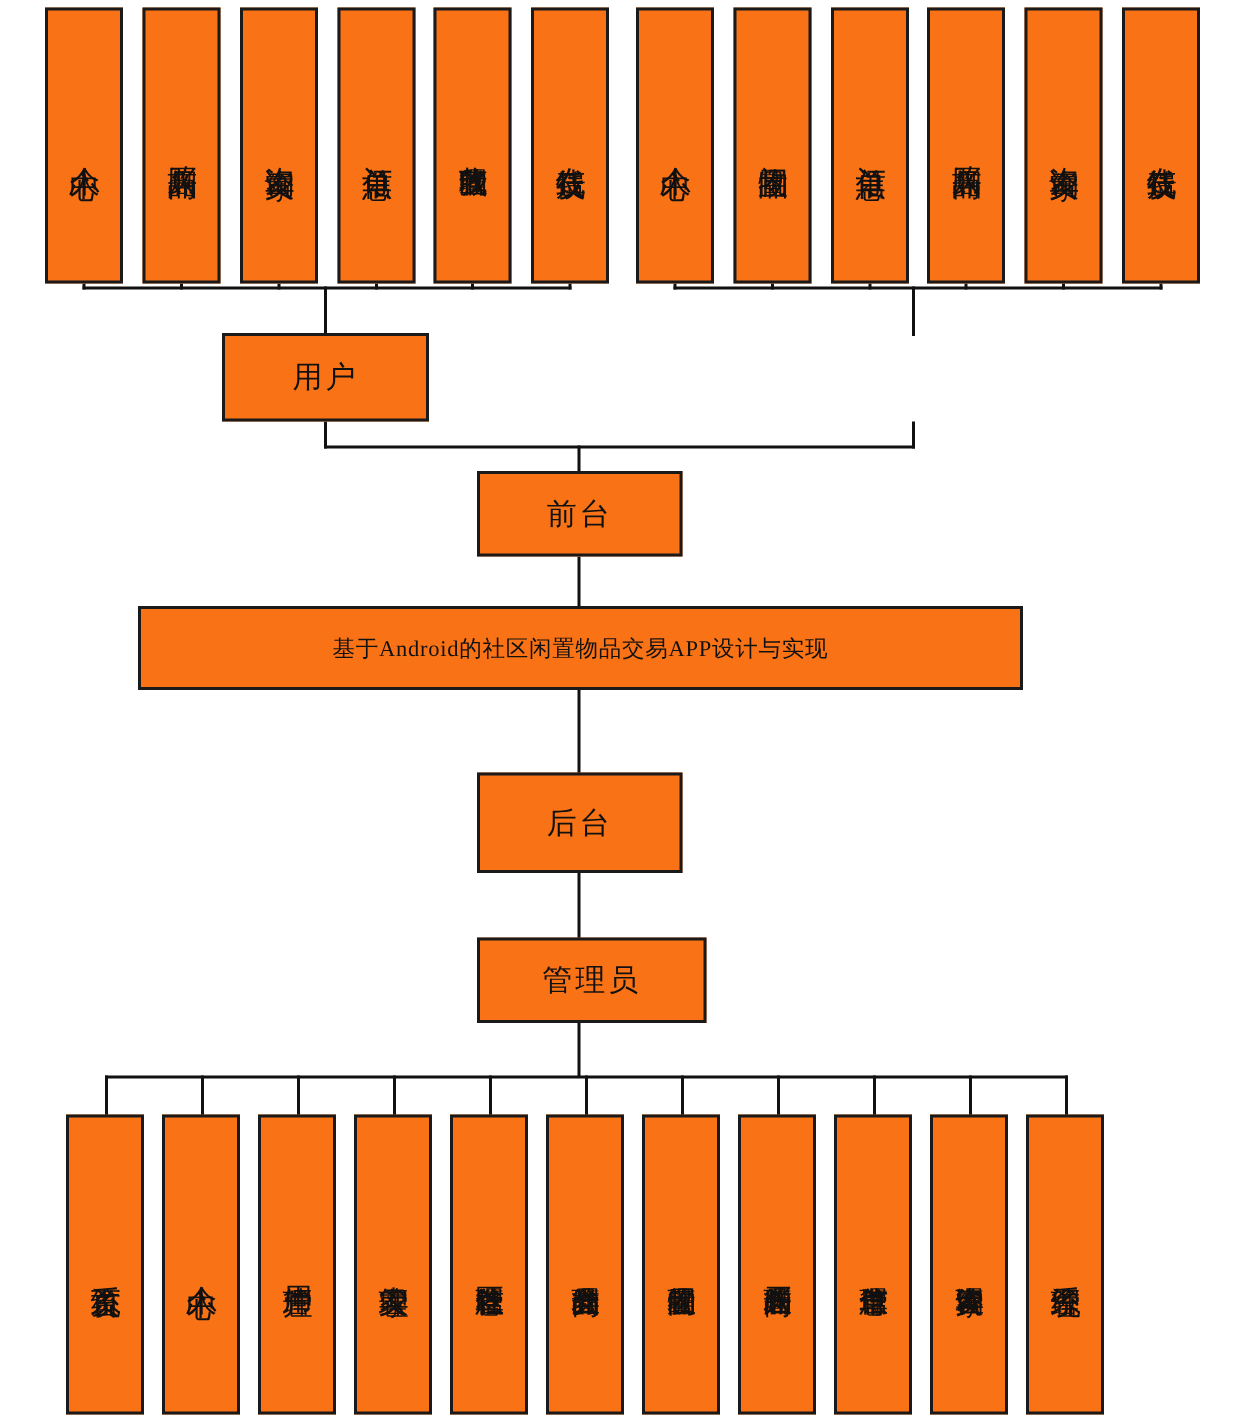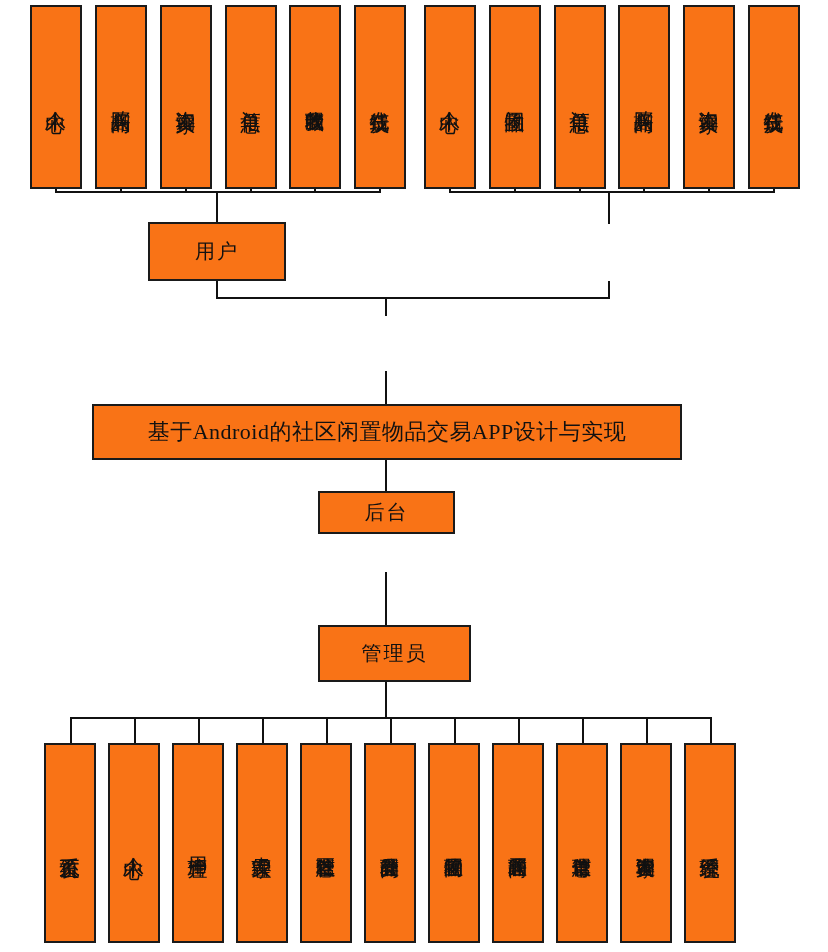--- a/index.html
+++ b/index.html
@@ -31,21 +31,21 @@
     white-space:nowrap;
   }
   .vbox.tight .vtext{ font-size:19px; letter-spacing:0px; }
   
   .hbox .htext{
     font-size:20px;
     letter-spacing:2px;
     white-space:nowrap;
   }
   #title-box .htext{
-    font-size:22px;
+    font-size:15px;
     letter-spacing:0.5px;
   }
   
   .ln{
     position:absolute;
     background:#111111;
     z-index:1;
   }
   .lnv{ width:2px; }
   .lnh{ height:2px; }
@@ -113,28 +113,31 @@
 
   <div class="box hbox" style="left:148px;top:222px;width:138px;height:59px;">
     <span class="htext">用户</span>
   </div>
 
   <div class="ln lnv" style="left:216px;top:281px;height:18px;"></div>
   <div class="ln lnv" style="left:608px;top:281px;height:18px;"></div>
   <div class="ln lnh" style="left:216px;top:297px;width:394px;"></div>
   <div class="ln lnv" style="left:385px;top:297px;height:19px;"></div>
 
+  <div class="box hbox" style="left:318px;top:314px;width:137px;height:57px;">
+    <span class="htext">前台</span>
+  </div>
   <div class="ln lnv" style="left:385px;top:371px;height:35px;"></div>
 
   <div class="box hbox" id="title-box" style="left:92px;top:404px;width:590px;height:56px;">
     <span class="htext">基于Android的社区闲置物品交易APP设计与实现</span>
   </div>
   <div class="ln lnv" style="left:385px;top:460px;height:56px;"></div>
 
-  <div class="box hbox" style="left:318px;top:491px;width:137px;height:43px;">
+  <div class="box hbox" style="left:318px;top:515px;width:137px;height:67px;">
     <span class="htext">后台</span>
   </div>
   <div class="ln lnv" style="left:385px;top:572px;height:54px;"></div>
 
   <div class="box hbox" style="left:318px;top:625px;width:153px;height:57px;">
     <span class="htext">管理员</span>
   </div>
   <div class="ln lnv" style="left:385px;top:682px;height:36px;"></div>
 
   <div class="ln lnh" style="left:70px;top:717px;width:642px;"></div>

